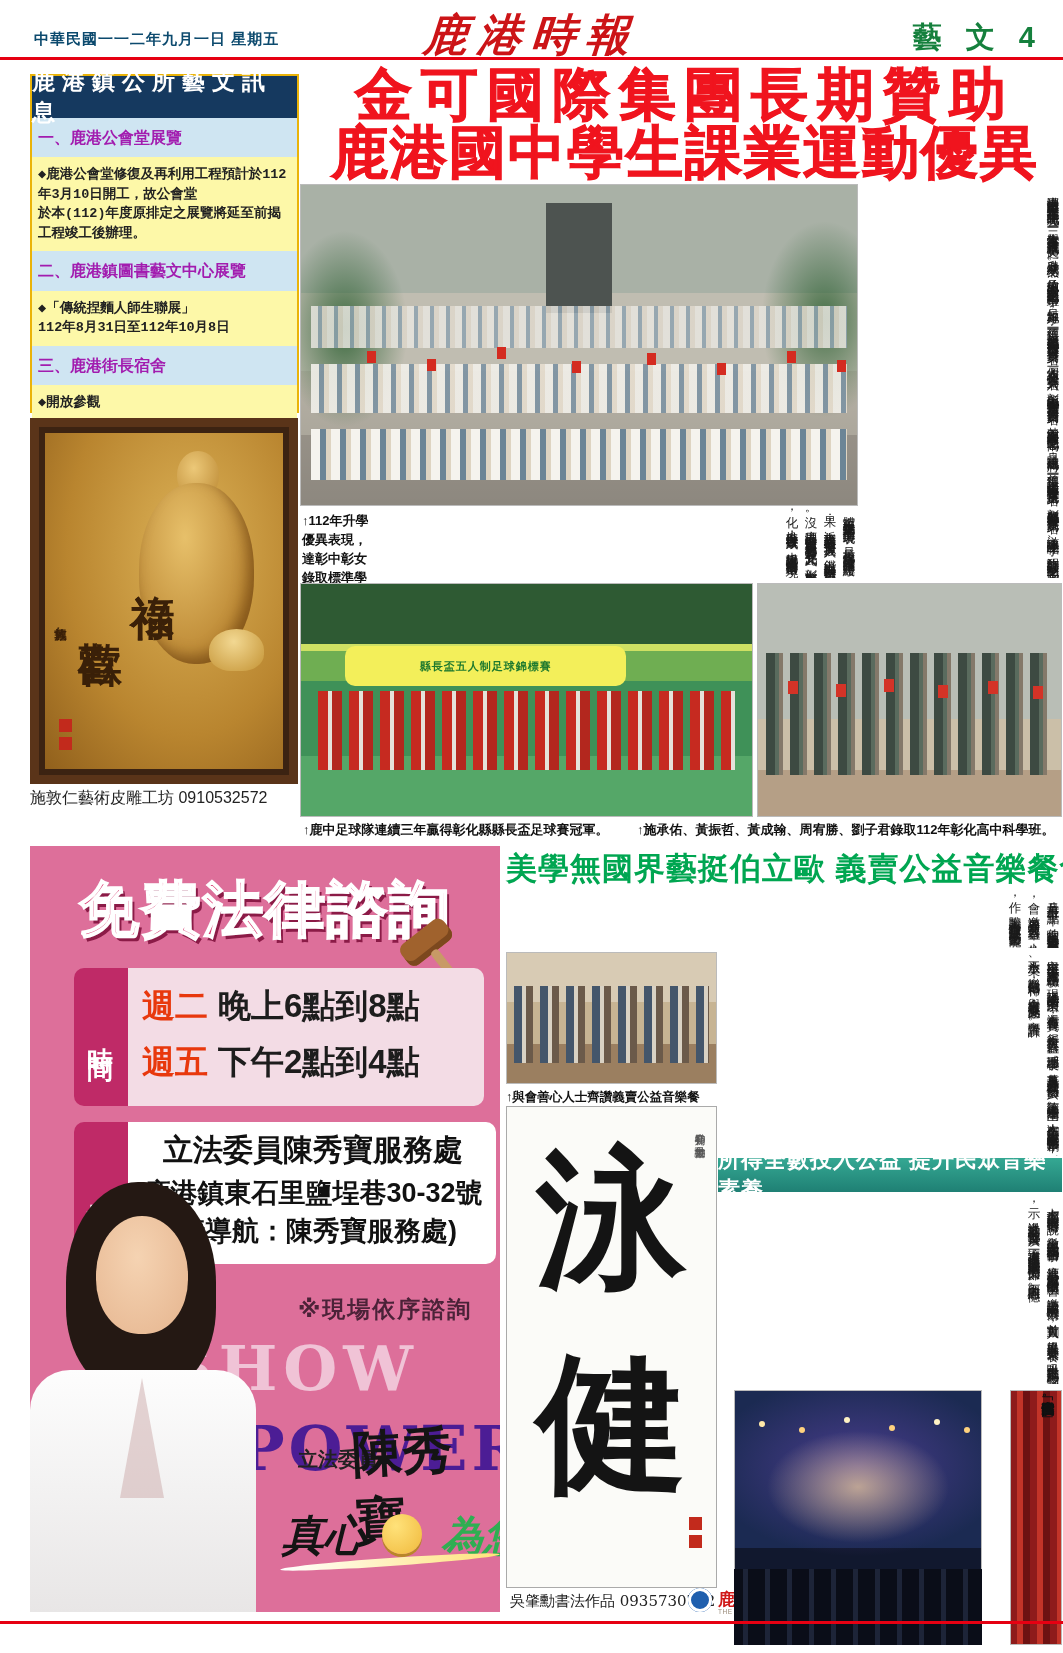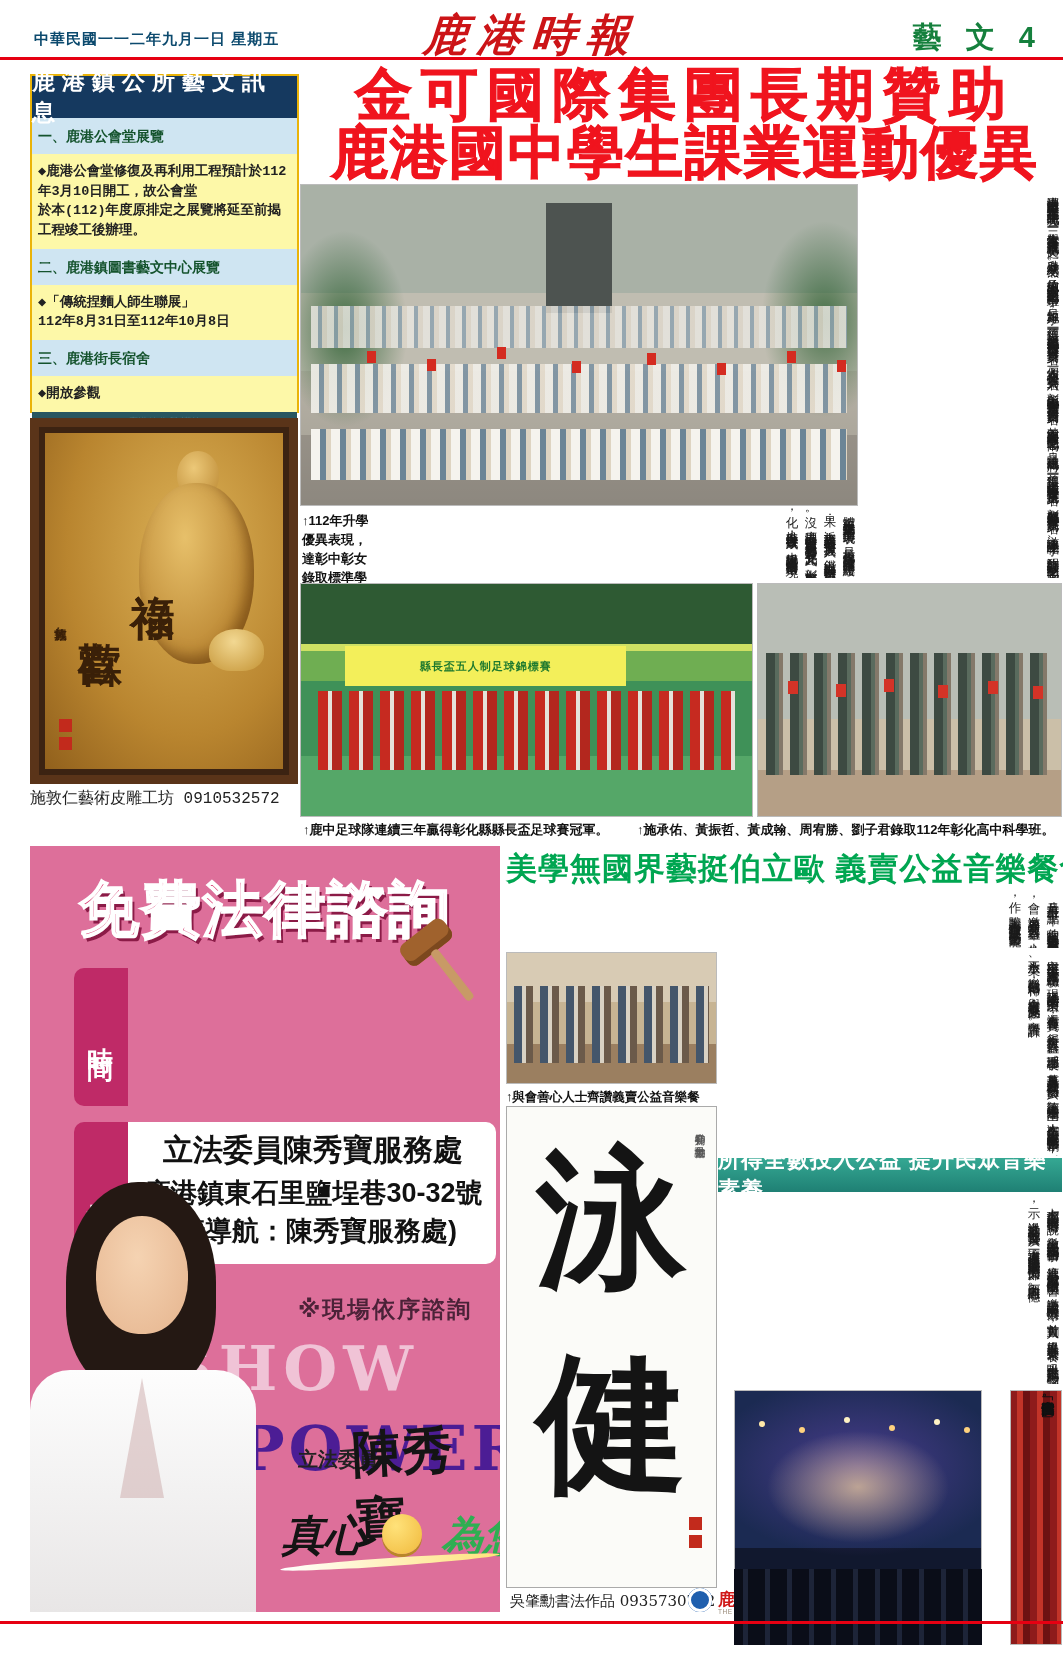--- a/index.html
+++ b/index.html
@@ -12,21 +12,21 @@
   .date-line{left:34px;top:30px;font-size:15px;font-weight:bold;color:#0c4a6e;letter-spacing:1px;}
   .masthead{left:0;right:0;top:6px;text-align:center;font-family:"DejaVu Serif","Liberation Serif",serif;
             font-size:44px;font-weight:900;font-style:italic;color:#cc1417;letter-spacing:10px;transform:skewX(-4deg);}
   .section-tag{right:20px;top:18px;font-size:29px;font-weight:900;color:#15803d;letter-spacing:8px;}
   .rule-red-top{left:0;right:0;top:57px;height:3px;background:#e60012;}
   .rule-red-bottom{left:0;right:0;top:1621px;height:3px;background:#e60012;}
   
   .notice{left:30px;top:74px;width:269px;height:339px;border:2px solid #eab308;box-sizing:border-box;}
   .notice-title{height:42px;background:#15395f;color:#fff;font-size:23px;font-weight:900;
                 display:flex;align-items:center;justify-content:center;letter-spacing:7px;}
-  .nrow{padding:8px 6px;font-weight:bold;color:#14532d;font-size:14px;white-space:pre-line;line-height:1.45;}
+  .nrow{padding:8px 6px;font-weight:bold;color:#a21caf;font-size:16px;white-space:pre-line;line-height:1.45;}
   .nrow.h{background:#cfe5f2;}
   .nrow.d{background:#fdf8a8;font-family:Liberation Mono, monospace;font-size:13.5px;color:#222;}
   .notice-foot{background:#285660;color:#3f707c;font-size:10px;text-align:center;padding:3px 0 5px;}
   
   .headline1{left:308px;top:66px;width:754px;text-align:center;font-size:57px;font-weight:900;
              color:#f0141e;letter-spacing:9px;line-height:1.0;-webkit-text-stroke:1px #f0141e;}
   .headline2{left:308px;top:124px;width:754px;text-align:center;font-size:57px;font-weight:900;
              color:#f0141e;letter-spacing:2px;line-height:1.0;-webkit-text-stroke:1px #f0141e;}
   
   .photo{box-shadow:0 0 0 1px #bbb inset;}
@@ -39,21 +39,21 @@
   .ph-main .door{position:absolute;left:44%;top:6%;width:12%;height:34%;background:#4d5350;}
   .crowdband{position:absolute;left:2%;right:2%;}
   .cb1{top:38%;height:13%;background:repeating-linear-gradient(90deg,#e8e6e0 0 7px,#8fa3b0 7px 11px,#dfd8cc 11px 16px);opacity:.85;}
   .cb2{top:56%;height:15%;background:repeating-linear-gradient(90deg,#f2f0ea 0 8px,#7d93a3 8px 13px,#e7decf 13px 18px);opacity:.9;}
   .cb3{top:76%;height:16%;background:repeating-linear-gradient(90deg,#f5f3ee 0 9px,#6c8596 9px 15px,#ded4c2 15px 20px);}
   .redbits{position:absolute;left:12%;top:52%;width:9px;height:12px;background:#d42b20;
     box-shadow:60px 8px #d42b20,130px -4px #d42b20,205px 10px #d42b20,280px 2px #d42b20,350px 12px #d42b20,420px 0 #d42b20,470px 9px #d42b20;}
   .ph-soccer{left:300px;top:583px;width:453px;height:234px;
     background:linear-gradient(#2e5a33 0 26%,#cfe063 26% 29%,#6fae52 29% 42%,#3f9158 42% 74%,#55a768 74%);}
   .ph-soccer .banner{position:absolute;left:10%;top:27%;width:62%;height:17%;background:#f3ef5a;
-    color:#1f7a2e;font-size:11px;font-weight:bold;display:flex;align-items:center;justify-content:center;letter-spacing:1px;}
+    color:#1f7a2e;font-size:11px;font-weight:bold;display:flex;align-items:center;justify-content:center;letter-spacing:1px;border-radius:10px;}
   .ph-soccer .players{position:absolute;left:4%;right:4%;top:46%;height:34%;
     background:repeating-linear-gradient(90deg,#c62a20 0 10px,#e5e2da 10px 14px,#b3271e 14px 24px,rgba(63,145,88,0) 24px 31px);}
   .ph-award{left:757px;top:583px;width:305px;height:234px;
     background:linear-gradient(#b9beb6 0 58%,#cbbfa8 58% 80%,#b59f86 80%);}
   .ph-award .figures{position:absolute;left:3%;right:3%;top:30%;height:52%;
     background:repeating-linear-gradient(90deg,#3d4a42 0 9px,#5a6b5e 9px 13px,#84796a 13px 17px,rgba(0,0,0,0) 17px 24px);}
   .ph-award .certs{position:absolute;left:10%;top:42%;width:10px;height:13px;background:#d43327;
     box-shadow:48px 3px #d43327,96px -2px #d43327,150px 4px #d43327,200px 0 #d43327,245px 5px #d43327;}
   .ph-dinner{left:506px;top:952px;width:211px;height:132px;
     background:linear-gradient(#d8cbb4 0 38%,#c7b493 38% 70%,#9b7f60 70%);}
@@ -93,21 +93,21 @@
   .leather .head{position:absolute;right:28%;top:7%;width:17%;height:14%;border-radius:50%;
     background:radial-gradient(at 40% 35%,#ecc878,#bb8832);}
   .leather .ingot{position:absolute;right:10%;top:58%;width:22%;height:12%;border-radius:50% 50% 40% 40%;
     background:radial-gradient(at 45% 30%,#f2d892,#c49334);}
   .leather .kanji{position:absolute;writing-mode:vertical-rl;text-orientation:upright;color:#3a2008;
     font-family:"DejaVu Serif","Liberation Serif",serif;font-weight:900;}
   .k1{left:34%;top:38%;font-size:44px;}
   .k2{left:13%;top:52%;font-size:44px;}
   .sig{left:5%;top:55%;font-size:12px;color:#432508;}
   .seal{position:absolute;left:8%;top:84%;width:13px;height:13px;background:#c22a1c;box-shadow:0 18px 0 #c22a1c;}
-  .cap-leather{left:30px;top:788px;width:260px;font-family:Liberation Mono, monospace;
+  .cap-leather{left:30px;top:788px;width:260px;font-family:Liberation Sans, sans-serif;
                font-size:16px;color:#222;}
   
   .charity-headline{left:506px;top:848px;width:556px;font-size:31px;font-weight:900;color:#00a651;
                     letter-spacing:1px;white-space:nowrap;}
   .qixi-bar{left:718px;top:1158px;width:344px;height:34px;background:linear-gradient(#35a893,#1f8074);
             color:#fff;font-size:22px;font-weight:900;display:flex;align-items:center;justify-content:center;letter-spacing:1px;}
   
   .scroll{left:506px;top:1106px;width:211px;height:482px;background:#fbfbf8;border:1px solid #aaa;box-sizing:border-box;}
   .scroll .big{position:absolute;left:50%;transform:translateX(-50%);font-family:"DejaVu Serif","Liberation Serif",serif;
                font-weight:900;font-size:150px;color:#141414;line-height:1;}
@@ -230,20 +230,28 @@
   <div class="abs cap cap-soccer">↑鹿中足球隊連續三年贏得彰化縣縣長盃足球賽冠軍。</div>
   <div class="abs cap cap-award">↑施承佑、黃振哲、黃成翰、周宥勝、劉子君錄取112年彰化高中科學班。</div>
 
   <div class="abs ad">
     <div class="ad-title">免費法律諮詢</div>
     <div class="gavel">
       <div class="headp"></div>
       <div class="handle"></div>
     </div>
     <div class="panel-label lab-time">時間</div>
+    <div class="panel pan-time">
+      <div class="sess">
+        <span class="day">週二</span><span>晚上6點到8點</span>
+      </div>
+      <div class="sess">
+        <span class="day">週五</span><span>下午2點到4點</span>
+      </div>
+    </div>
     <div class="panel-label lab-place">地點</div>
     <div class="panel pan-place">
       <div class="pl-name">立法委員陳秀寶服務處</div>
       <div class="pl-addr">鹿港鎮東石里鹽埕巷30-32號</div>
       <div class="pl-nav">(請導航：陳秀寶服務處)</div>
     </div>
     <div class="ad-note">※現場依序諮詢</div>
     <div class="show1">SHOW</div>
     <div class="show2">POWER</div>
     <div class="woman">

